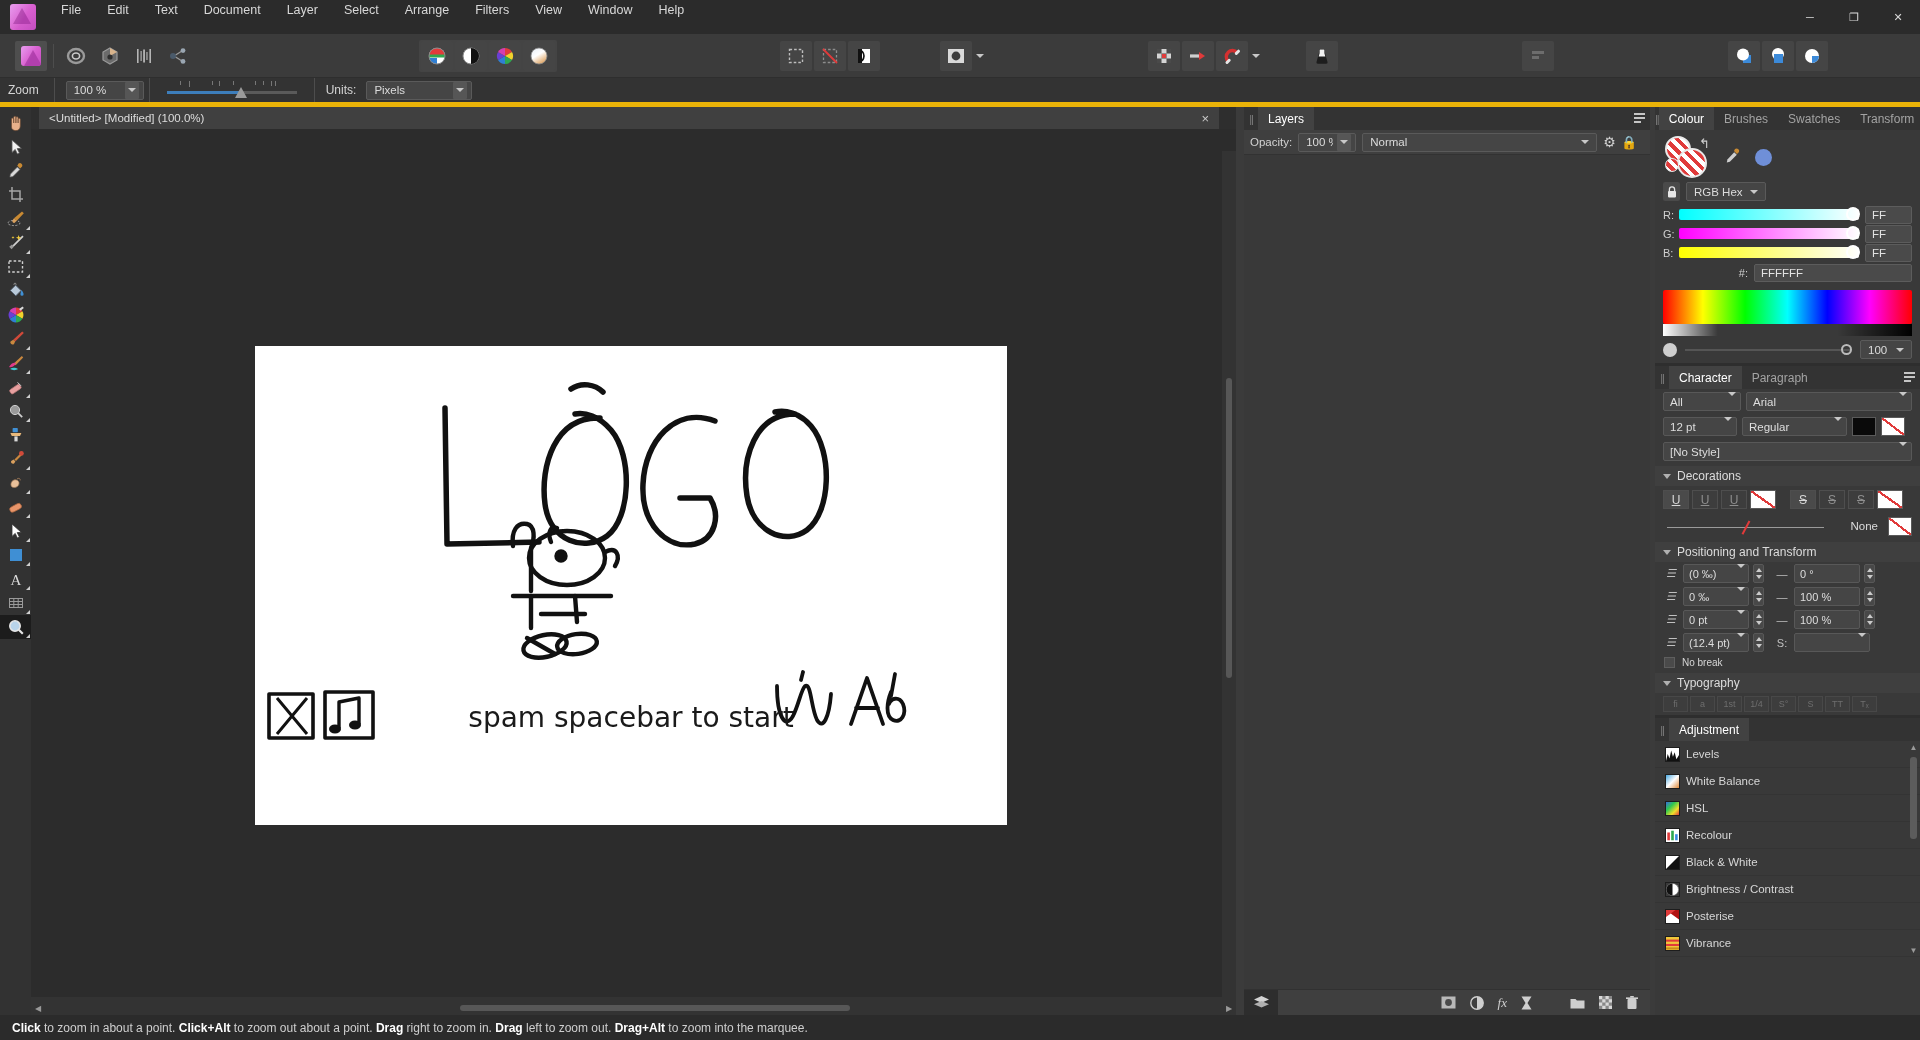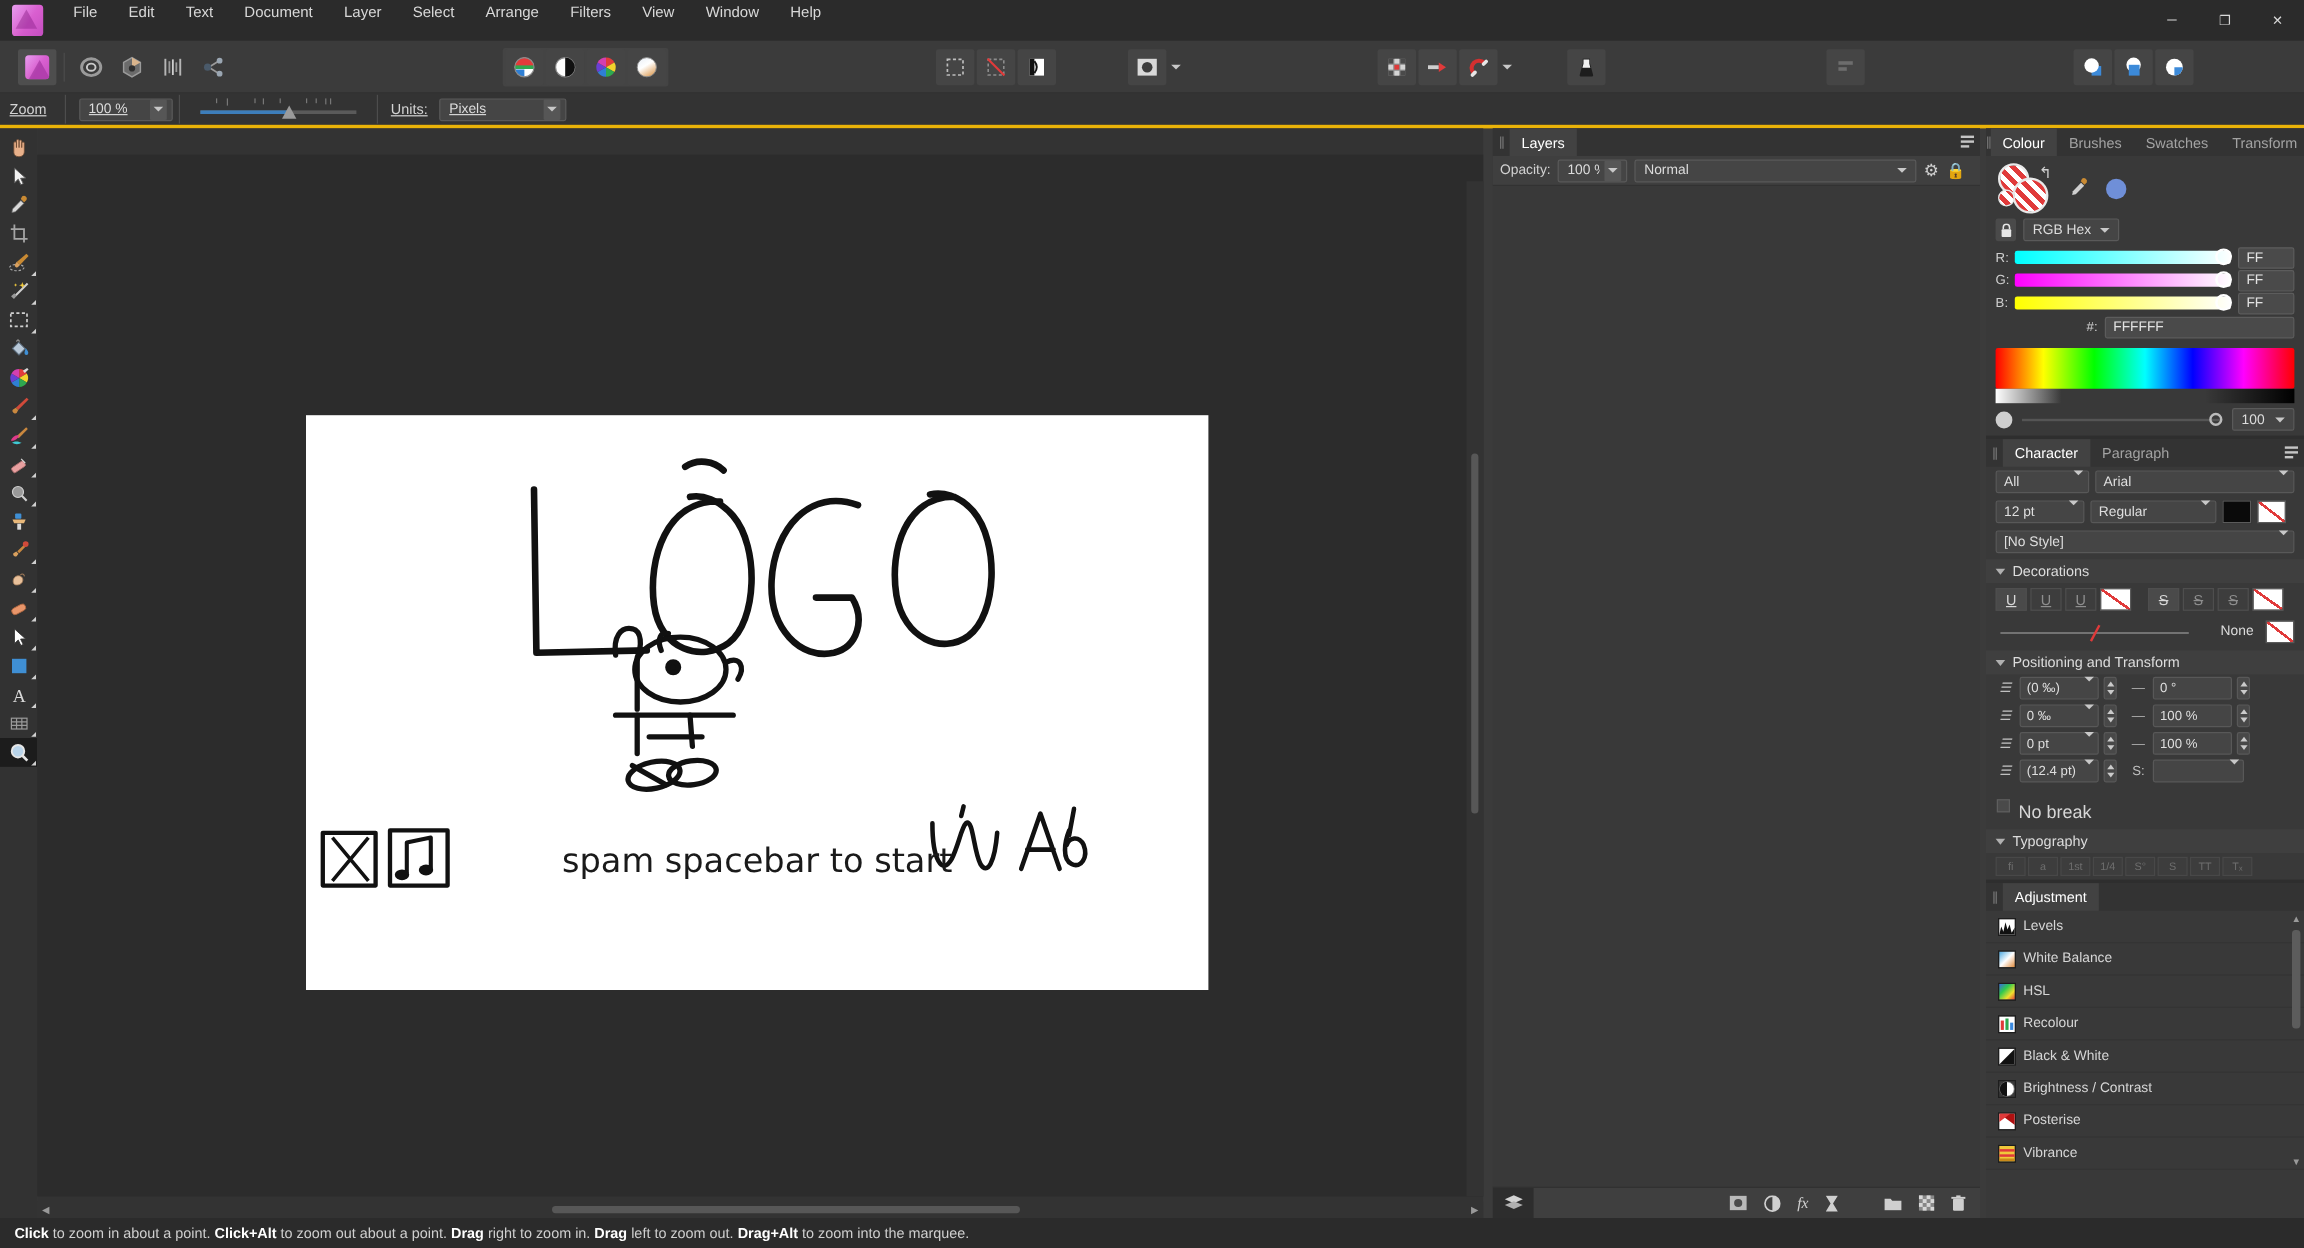--- a/index.html
+++ b/index.html
@@ -56,22 +56,22 @@
   .tbtn.active { background:#4e4e4e; }
   .sep-v { width:1px; height:24px; background:#4d4d4d; margin:0 5px; }
   .caret-btn { width:14px; height:30px; display:flex; align-items:center; justify-content:center; }
   .caret { width:0;height:0;border-left:4px solid transparent;border-right:4px solid transparent;border-top:4px solid #c8c8c8; }
 
   .ic { width:20px; height:20px; display:block; }
 
   
   .ctxbar {
     position:absolute; left:0; top:78px; width:1920px; height:29px;
-    background:#333; border-bottom:3px solid #eab308;
-    display:flex; align-items:center; padding-left:8px;text-decoration:underline;
+    background:#333; border-bottom:5px solid #eab308;
+    display:flex; align-items:center; padding-left:8px;
   }
   .ctx-label { font-size:12px; color:#d4d4d4; margin-right:10px; }
   .combo {
     background:#454545; border:1px solid #5a5a5a; border-radius:2px;
     height:19px; display:flex; align-items:center; padding:0 4px 0 7px;
     color:#dcdcdc; font-size:11.5px; position:relative;
   }
   .combo .val { flex:1; white-space:nowrap; overflow:hidden; }
   .combo .cbtn {
     width:14px; height:17px; display:flex; align-items:center; justify-content:center;
@@ -674,20 +674,26 @@
       <div class="tool sel" title="Zoom Tool">
         <svg width="20" height="20" viewBox="0 0 20 20">
           <circle cx="9" cy="9" r="5.2" fill="#b9d4ea" stroke="#e6e6e6" stroke-width="1.6"></circle>
           <path d="M12.8 12.8 l4 4" stroke="#e6e6e6" stroke-width="2.2"></path>
         </svg>
         <span class="corner"></span>
       </div>
     </div>
 
   <div class="doc-wrap">
+    <div class="doc-tabbar">
+      <div class="doc-tab">
+        <span>&lt;Untitled&gt; [Modified] (100.0%)</span>
+        <span class="close-x">×</span>
+      </div>
+    </div>
 
     <div class="canvas-area">
       <div class="artboard">
         <svg viewBox="0 0 752 479">
           <g fill="none" stroke="#111" stroke-width="5.5" stroke-linecap="round" stroke-linejoin="round">
 
             <path d="M190 62 L192 198 L284 196"></path>
 
             <path d="M345 72 C300 70 285 120 290 158 C295 196 330 206 352 190 C376 172 378 110 356 84 C344 70 330 66 320 68"></path>
 
@@ -1061,21 +1067,21 @@
             <i class="d"></i>
           </span>
           <span class="pt-ic" style="margin-left:6px;font-style:normal">S:</span>
           <span class="pt-field" style="width:76px">
             <span class="ar"><i class="caret"></i></span>
           </span>
         </div>
       </div>
     <div class="row" style="gap:7px;padding-left:9px;">
       <span class="chk"></span>
-      <span style="font-size:15px;color:#d6d6d6;margin-top:12px;">No break</span>
+      <span style="font-size:10px;color:#d6d6d6;">No break</span>
     </div>
 
     <div class="sechdr">
       <i class="tri"></i>
       <span>Typography</span>
     </div>
     <div class="typo-btns" id="typo-btns">
         <span>fi</span>
         <span>a</span>
         <span>1st</span>

